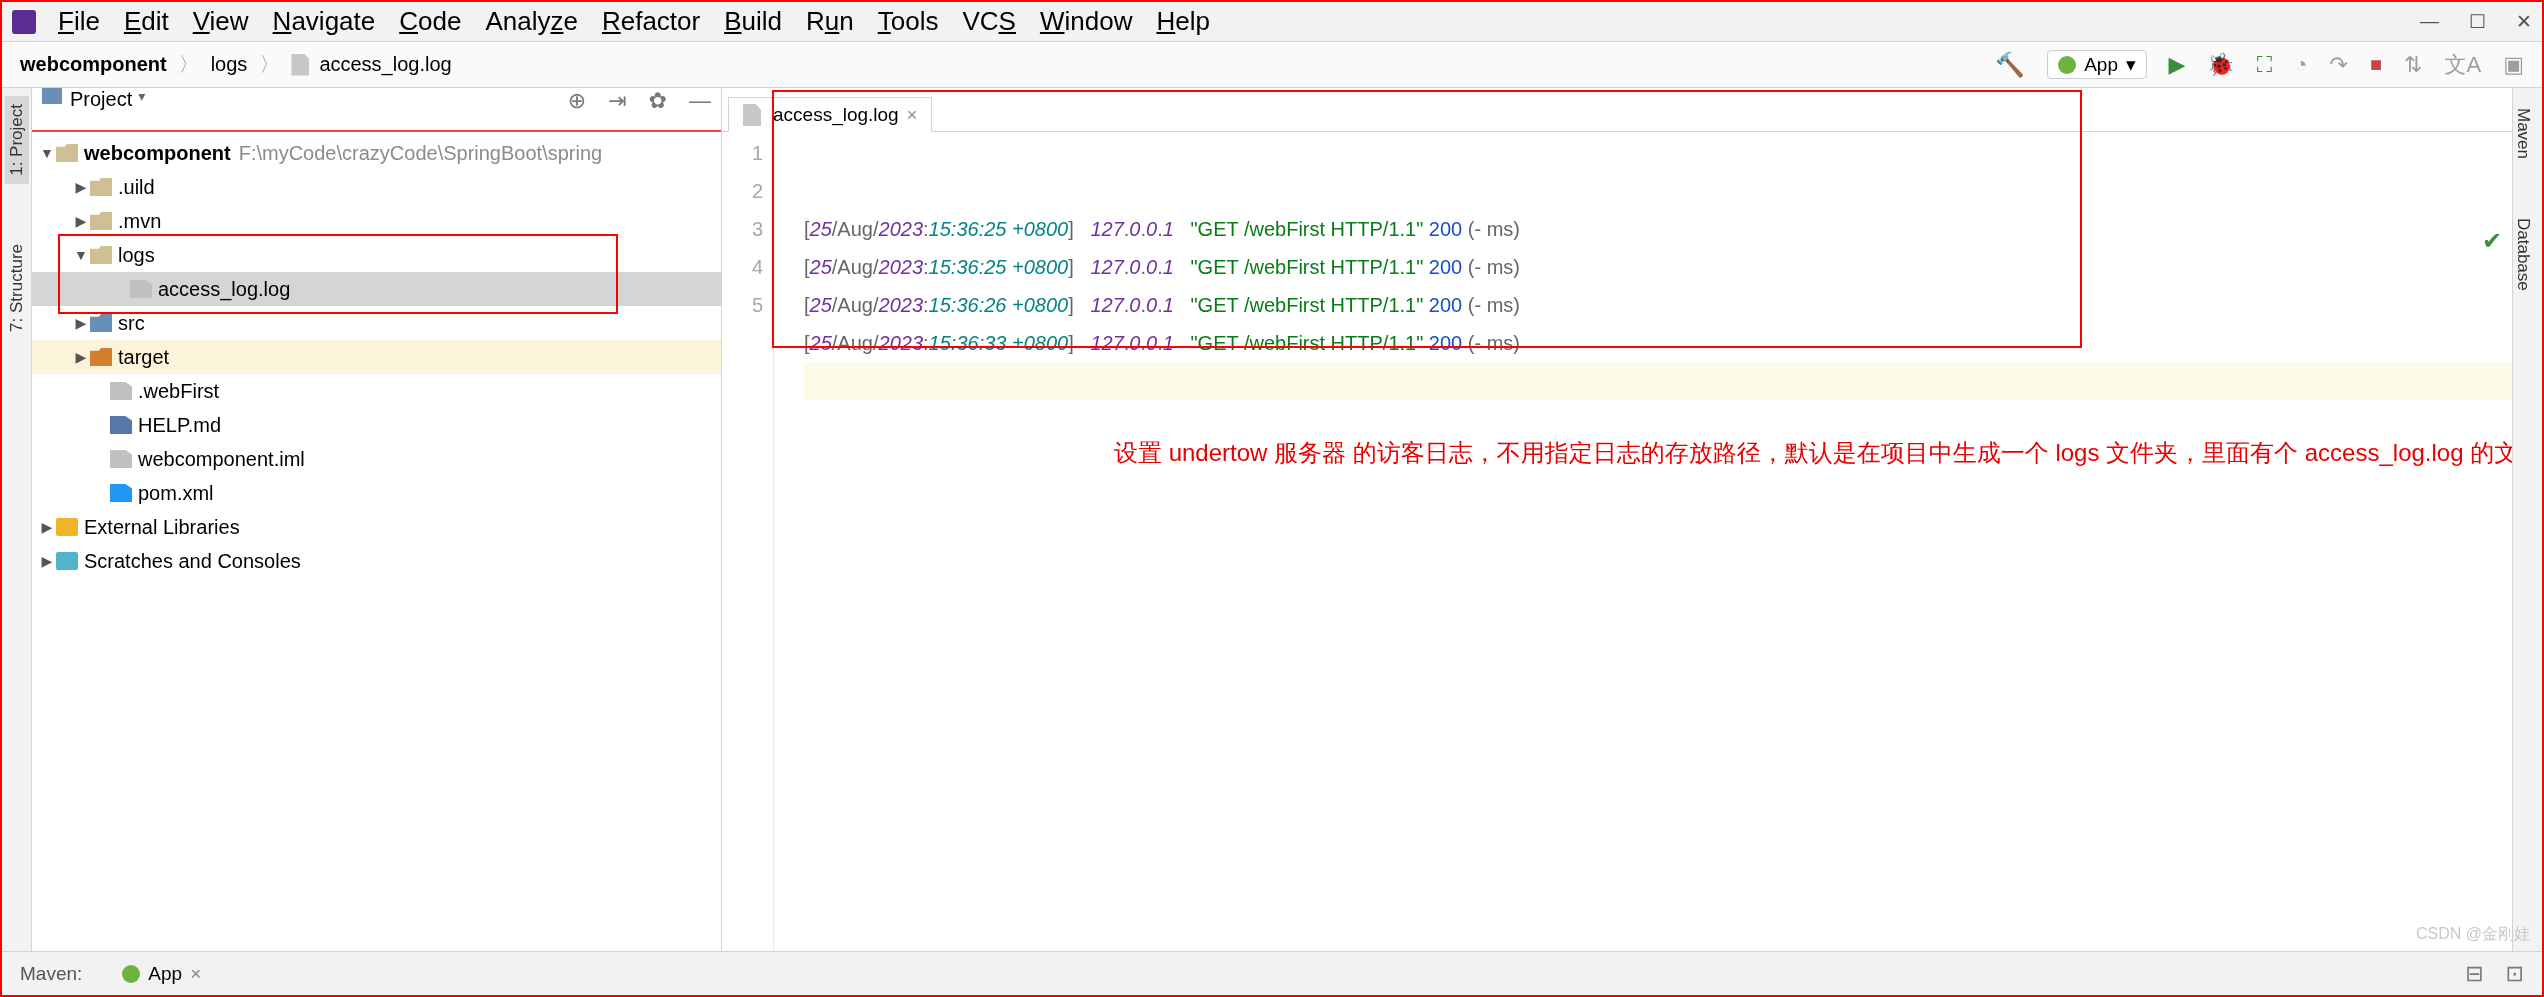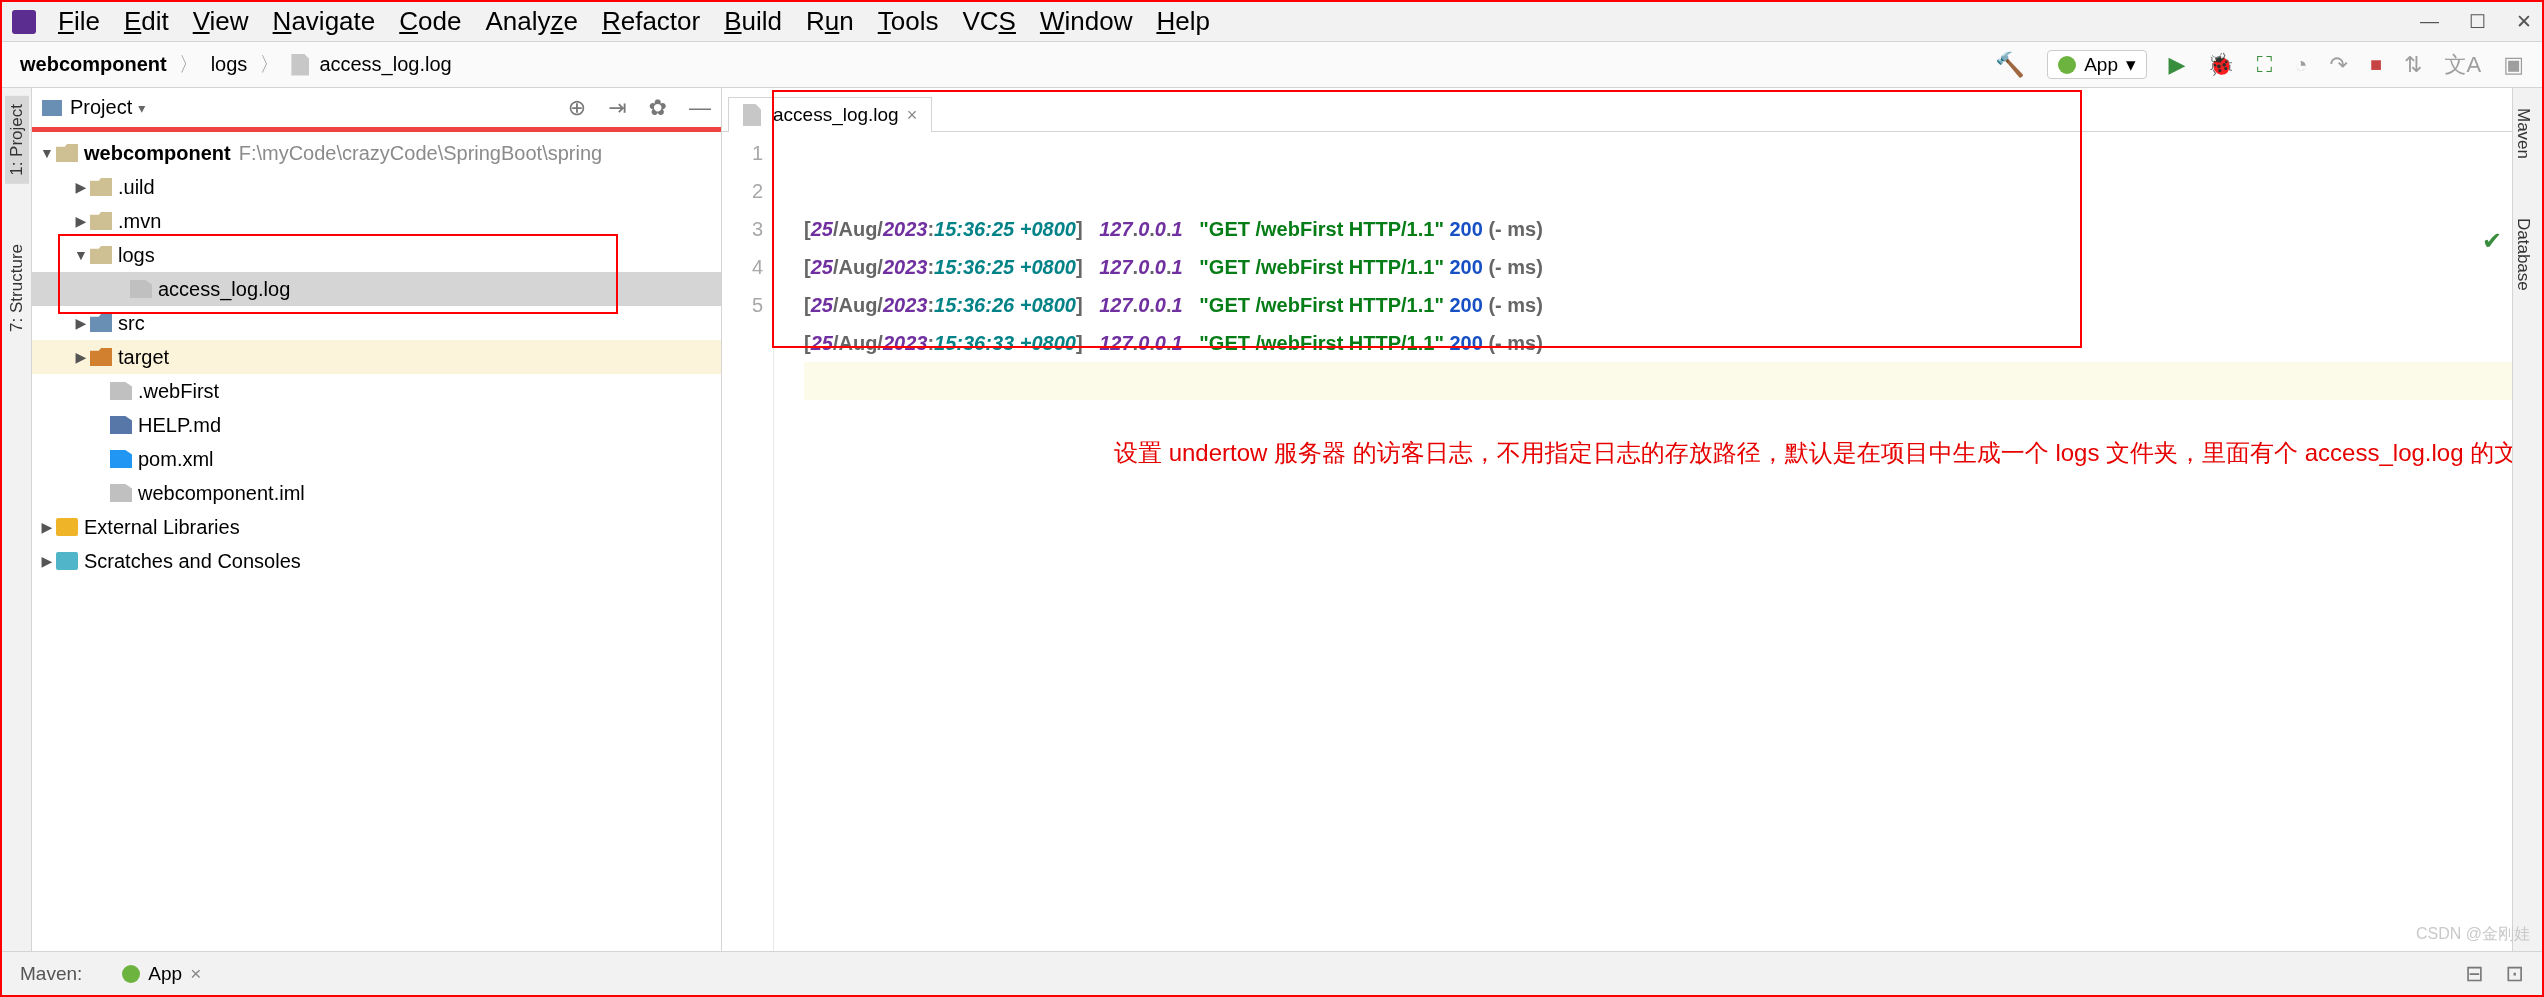--- a/index.html
+++ b/index.html
@@ -24,21 +24,21 @@
 .cov{ color:#388e3c; font-size:22px; }
 .stop{ color:#c74444; font-size:20px; }
 .grey-ico{ color:#9e9e9e; font-size:22px; }
 
 .main { display: flex; height: calc(100% - 40px - 46px - 44px); }
 .sidebar-tabs { width: 30px; background:#f2f2f2; border-right:1px solid #d4d4d4; display:flex; flex-direction:column; align-items:center; padding-top:8px; gap:60px; }
 .sidebar-tabs .vtab { writing-mode: vertical-rl; transform: rotate(180deg); font-size:17px; color:#333; }
 .sidebar-tabs .vtab.active{ background:#d7d7d7; padding:8px 2px; }
 
 .project-panel { width: 690px; background:#fff; border-right:1px solid #d4d4d4; display:flex; flex-direction:column; }
-.panel-header { height:44px; display:flex; align-items:center; padding:0 10px; border-bottom:5px solid #ef4444; }
+.panel-header { height:44px; display:flex; align-items:flex-start; padding:0 10px; border-bottom:2px solid #ef4444; }
 .panel-header .folder-ico{ width:20px; height:16px; background:#6a8fb5; margin-right:8px; }
 .panel-header .title{ font-size:20px; }
 .panel-header .chev{ margin-left:6px; color:#666; font-size:14px; }
 .panel-header .tools{ margin-left:auto; display:flex; gap:22px; color:#787878; font-size:22px; }
 
 .tree { flex:1; overflow:auto; padding:4px 0; position:relative; }
 .node { display:flex; align-items:center; height:34px; font-size:20px; white-space:nowrap; }
 .node .arrow{ width:18px; text-align:center; color:#555; font-size:14px; }
 .node .arrow.blank{ visibility:hidden; }
 .node .ico{ width:22px; height:18px; margin-right:6px; display:inline-block; }
@@ -57,21 +57,21 @@
 .red-box-tree{ position:absolute; border:2px solid red; left:26px; top:102px; width:560px; height:80px; pointer-events:none; }
 
 .editor-area{ flex:1; display:flex; flex-direction:column; position:relative; }
 .tabs-row{ height:44px; display:flex; align-items:flex-end; border-bottom:1px solid #d4d4d4; padding-left:6px; }
 .etab{ display:flex; align-items:center; gap:8px; padding:6px 14px; border:1px solid #d4d4d4; border-bottom:none; background:#fff; position:relative; top:1px; font-size:19px; }
 .etab .close{ color:#888; font-size:18px; }
 .editor{ flex:1; display:flex; font-family:"JetBrains Mono","Consolas",monospace; font-size:20px; line-height:38px; position:relative; }
 .gutter{ width:52px; text-align:right; color:#a8a8a8; padding:2px 10px 0 0; border-right:1px solid #e8e8e8; background:#fff; }
 .gutter div{ height:38px; }
 .code{ flex:1; padding:2px 0 0 30px; white-space:pre; position:relative; }
-.code .line{ height:38px;font-weight:bold; }
+.code .line{ height:38px; }
 .code .current{ background:#fcfbea; }
 .c-gray{ color:#666; }
 .c-purple{ color:#7030a0; font-style:italic; }
 .c-teal{ color:#038387; font-style:italic; }
 .c-green{ color:#067d17; }
 .c-darkblue{ color:#1750c4; }
 .red-box-editor{ position:absolute; border:2px solid red; left:770px; top:88px; width:1310px; height:258px; pointer-events:none; }
 .annotation{ position:absolute; left:340px; top:302px; color:#e60000; font-size:24px; }
 .annotation2{ position:absolute; right:10px; top:90px; color:#388e3c; font-size:24px; }
 .right-rail{ width:30px; background:#f2f2f2; border-left:1px solid #d4d4d4; position:relative; }
@@ -197,27 +197,27 @@
           <span class="ico file-g"></span>
           <span>.webFirst</span>
         </div>
       <div class="node" style="padding-left:60px">
           <span class="arrow blank">▶</span>
           <span class="ico file-md"></span>
           <span>HELP.md</span>
         </div>
       <div class="node" style="padding-left:60px">
           <span class="arrow blank">▶</span>
+          <span class="ico file-g"></span>
+          <span>webcomponent.iml</span>
+        </div>
+      <div class="node" style="padding-left:60px">
+          <span class="arrow blank">▶</span>
           <span class="ico file-m"></span>
           <span>pom.xml</span>
-        </div>
-      <div class="node" style="padding-left:60px">
-          <span class="arrow blank">▶</span>
-          <span class="ico file-g"></span>
-          <span>webcomponent.iml</span>
         </div>
       <div class="node" style="padding-left:6px">
           <span class="arrow">▶</span>
           <span class="lib-ico"></span>
           <span>External Libraries</span>
         </div>
       <div class="node" style="padding-left:6px">
           <span class="arrow">▶</span>
           <span class="scratch-ico"></span>
           <span>Scratches and Consoles</span>

